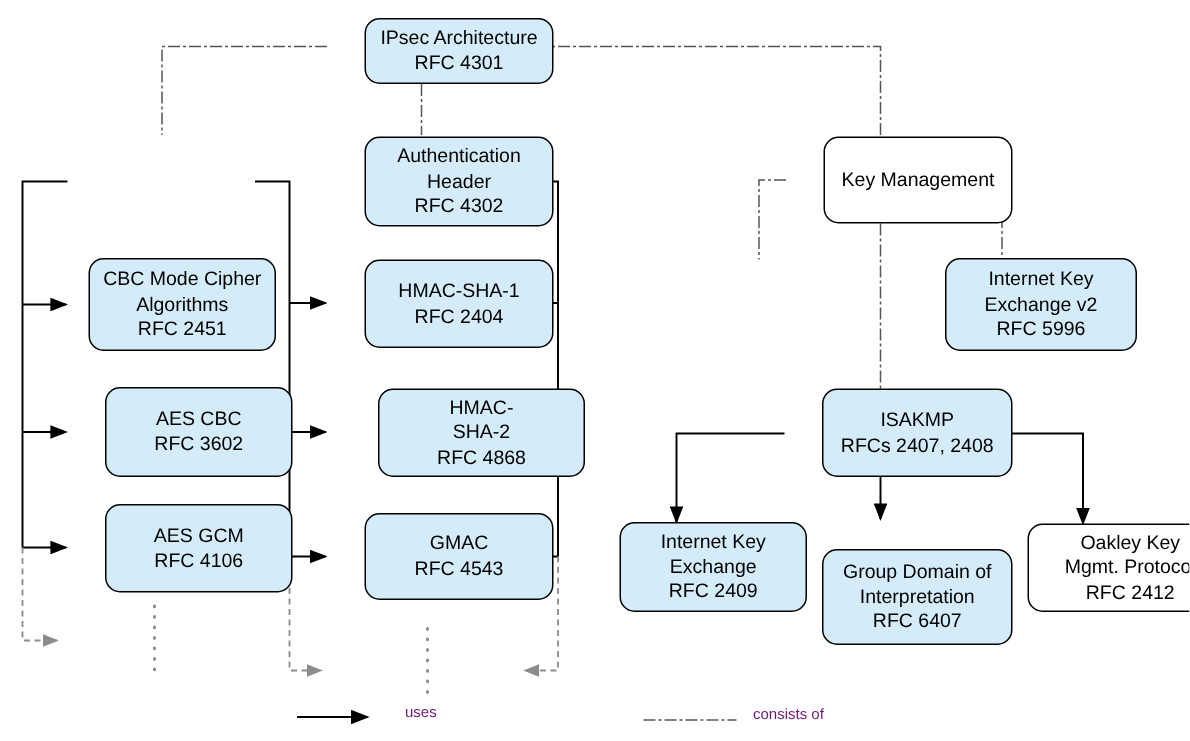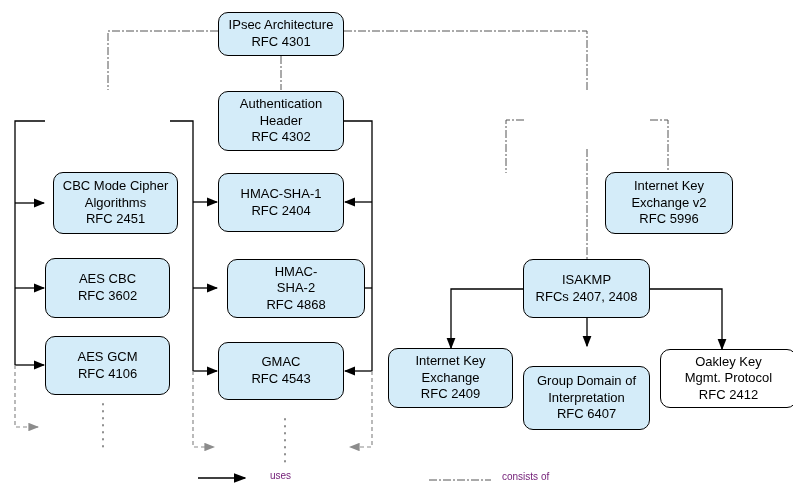--- a/index.html
+++ b/index.html
@@ -7,21 +7,21 @@
     position:relative;width:793px;height:494px;background:#fff;overflow:hidden;
     font-family:"Liberation Sans","DejaVu Sans",sans-serif;
     --fill-highlight:#d4ecf9;--fill-plain:#ffffff;--stroke:#000000;
   }
   #wires{position:absolute;left:0;top:0;width:793px;height:494px;}
   .node{
     position:absolute;box-sizing:border-box;
     border:1.5px solid var(--stroke);border-radius:10px;
     display:flex;align-items:center;justify-content:center;
     text-align:center;white-space:pre-line;
-    font-size:13px;line-height:1.28;color:#000;
+    font-size:13px;line-height:1.28;color:#000;margin-left:25px;
   }
   .node.hl{background:var(--fill-highlight);}
   .node.plain{background:var(--fill-plain);}
   .legend-label{
     position:absolute;font-size:10px;color:#701a75;white-space:nowrap;
   }
 </style>
 </head>
 <body>
 
@@ -80,22 +80,23 @@
 
     <path d="M198,478 L245,478" fill="none" stroke="#000" stroke-width="1.4" marker-end="url(#arrB)"></path>
     <path d="M429,480 H491" fill="none" stroke="#555" stroke-width="1" stroke-dasharray="8 2 2 2"></path>
   </svg>
 
   <div class="node hl" style="left:218px;top:12px;width:126px;height:44px">IPsec Architecture
 RFC 4301</div>
   <div class="node hl" style="left:218px;top:91px;width:126px;height:60px">Authentication
 Header
 RFC 4302</div>
+  <div class="node plain" style="left:524px;top:91px;width:126px;height:58px">Key Management</div>
 
-  <div class="node hl" style="left:53px;top:172px;width:125px;height:62px">CBC Mode Cipher
+  <div class="node hl" style="left:34px;top:172px;width:125px;height:62px">CBC Mode Cipher
 Algorithms
 RFC 2451</div>
   <div class="node hl" style="left:218px;top:173px;width:126px;height:59px">HMAC-SHA-1
 RFC 2404</div>
   <div class="node hl" style="left:605px;top:172px;width:128px;height:62px">Internet Key
 Exchange v2
 RFC 5996</div>
 
   <div class="node hl" style="left:45px;top:258px;width:125px;height:60px">AES CBC
 RFC 3602</div>

